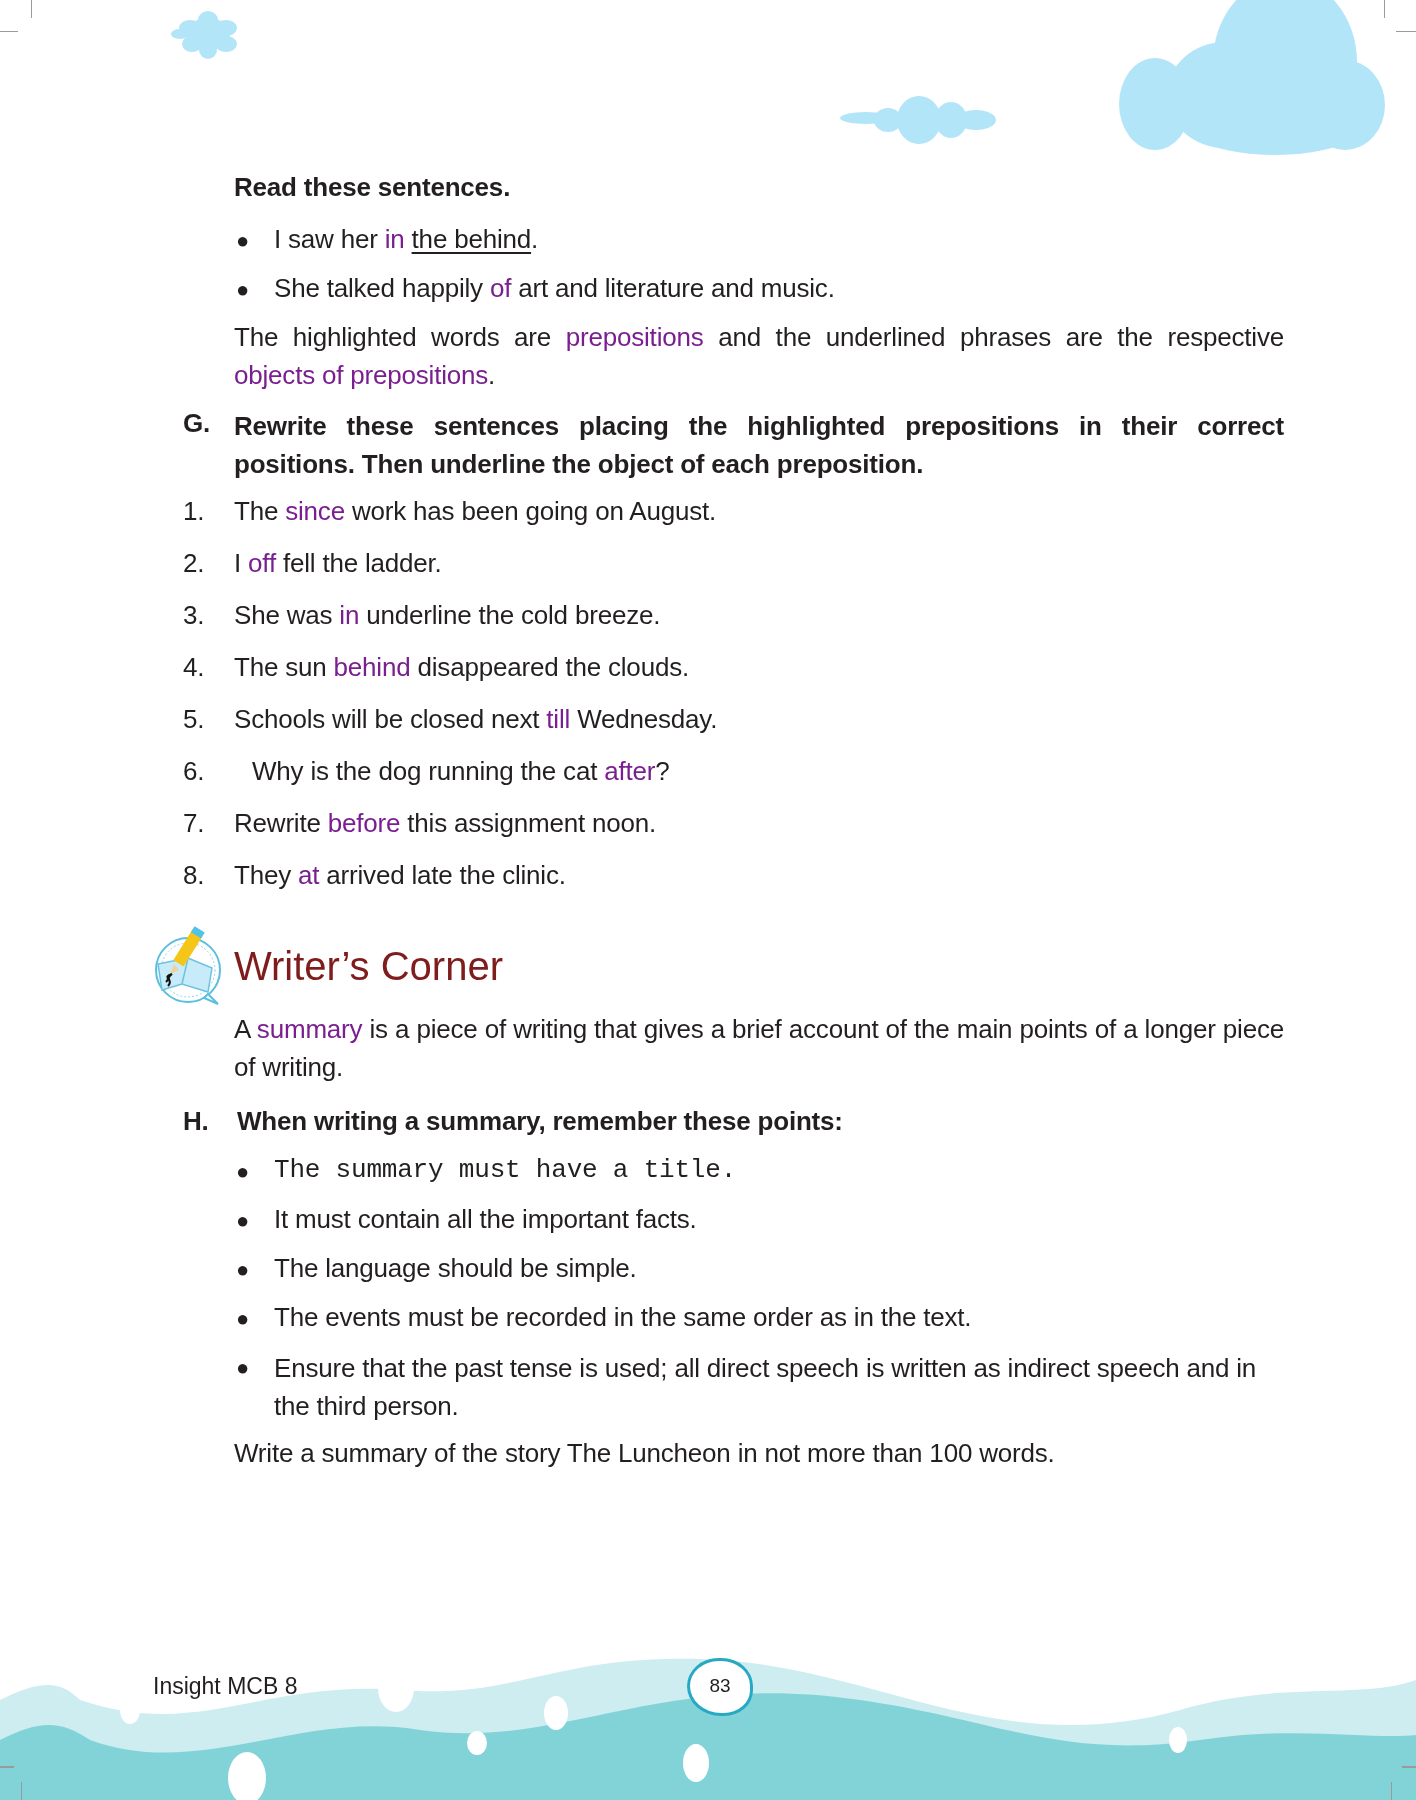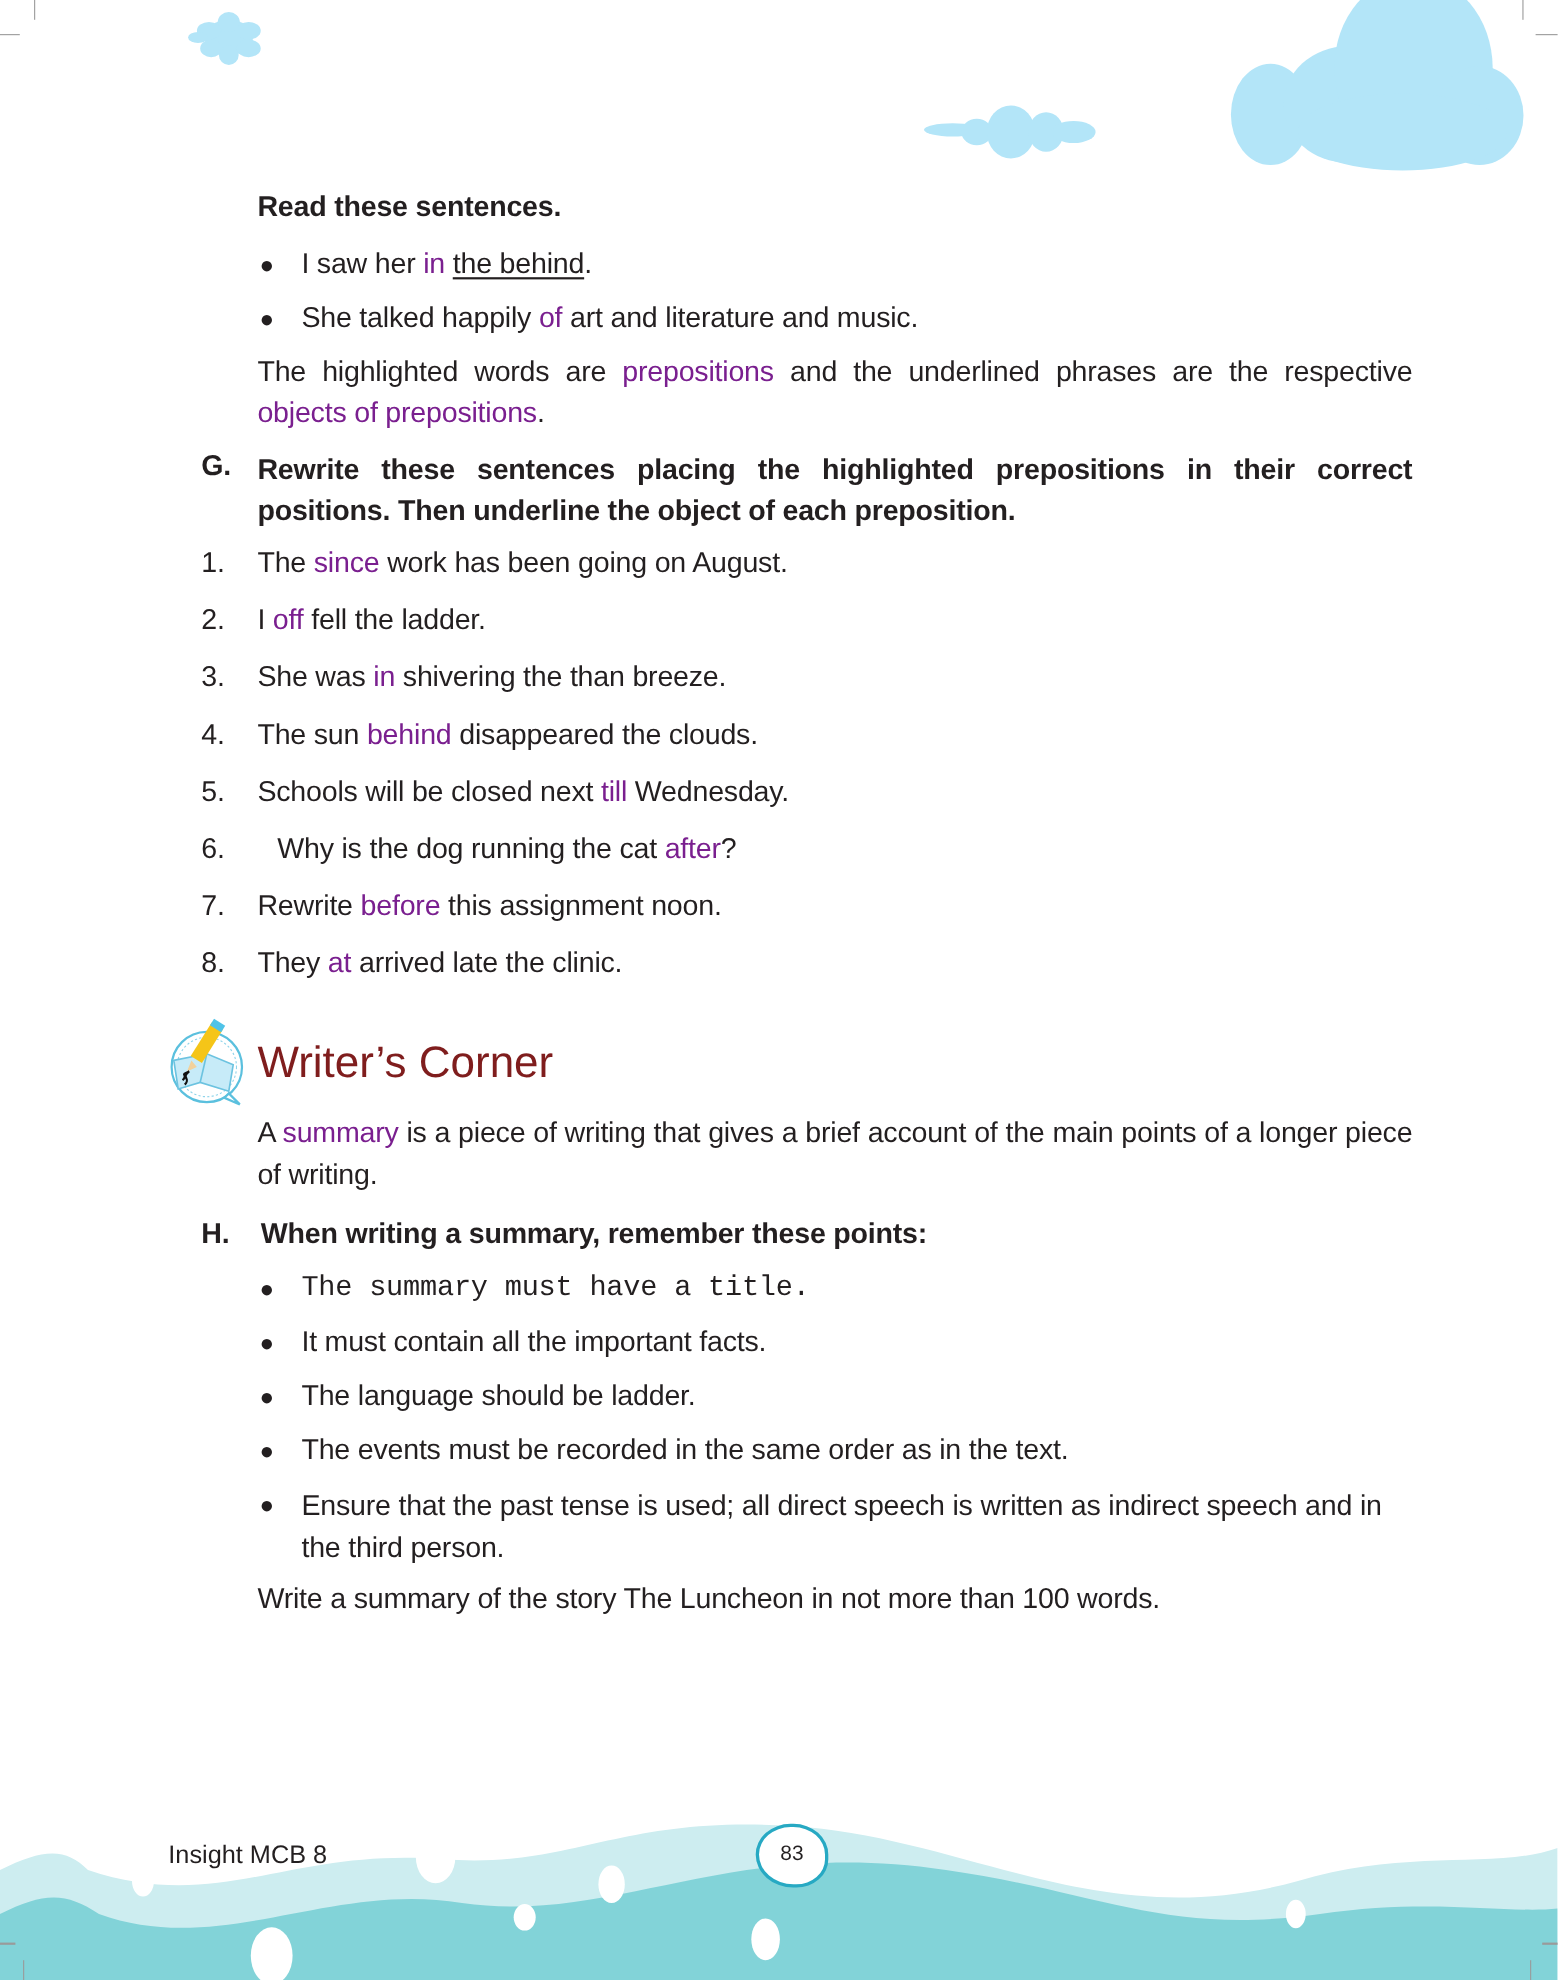--- a/index.html
+++ b/index.html
@@ -99,21 +99,21 @@
     <div>
         <span class="num" style="top:496px;">1.</span>
         <div class="line" style="left:234px;top:496px;"><span>The </span><span class="hl">since</span><span> work has been going on August.</span></div>
       </div>
     <div>
         <span class="num" style="top:548px;">2.</span>
         <div class="line" style="left:234px;top:548px;"><span>I </span><span class="hl">off</span><span> fell the ladder.</span></div>
       </div>
     <div>
         <span class="num" style="top:600px;">3.</span>
-        <div class="line" style="left:234px;top:600px;"><span>She was </span><span class="hl">in</span><span> shivering the than breeze.</span></div>
+        <div class="line" style="left:234px;top:600px;"><span>She was </span><span class="hl">in</span><span> underline the cold breeze.</span></div>
       </div>
     <div>
         <span class="num" style="top:652px;">4.</span>
         <div class="line" style="left:234px;top:652px;"><span>The sun </span><span class="hl">behind</span><span> disappeared the clouds.</span></div>
       </div>
     <div>
         <span class="num" style="top:704px;">5.</span>
         <div class="line" style="left:234px;top:704px;"><span>Schools will be closed next </span><span class="hl">till</span><span> Wednesday.</span></div>
       </div>
     <div>
@@ -148,21 +148,21 @@
   </div>
 
   <div class="line bold" style="left:183px;top:1106px;">H.</div>
   <div class="line bold" style="left:237px;top:1106px;">When writing a summary, remember these points:</div>
 
   <span class="bullet" style="top:1159px;">●</span>
   <div class="line" style="left:274px;top:1155px;font-family:Liberation Mono, monospace;">The summary must have a title.</div>
   <span class="bullet" style="top:1208px;">●</span>
   <div class="line" style="left:274px;top:1204px;">It must contain all the important facts.</div>
   <span class="bullet" style="top:1257px;">●</span>
-  <div class="line" style="left:274px;top:1253px;">The language should be ladder.</div>
+  <div class="line" style="left:274px;top:1253px;">The language should be simple.</div>
   <span class="bullet" style="top:1306px;">●</span>
   <div class="line" style="left:274px;top:1302px;">The events must be recorded in the same order as in the text.</div>
   <span class="bullet" style="top:1355px;">●</span>
   <div style="position:absolute;left:274px;top:1349px;width:1012px;line-height:38px;">Ensure that the past tense is used; all direct speech is written as indirect speech and in the third person.</div>
 
   <div class="line" style="left:234px;top:1438px;">Write a summary of the story The Luncheon in not more than 100 words.</div>
 </div>
 
 <svg class="deco" style="left:0;top:1640px;" width="1416" height="160" viewBox="0 0 1416 160">
   <path d="M0 60 C40 40 60 40 80 60 C200 100 260 40 400 50 C520 60 560 10 720 20 C880 30 1000 120 1180 70 C1280 40 1360 60 1416 40 L1416 160 L0 160 Z" fill="#cdedf0"></path>

